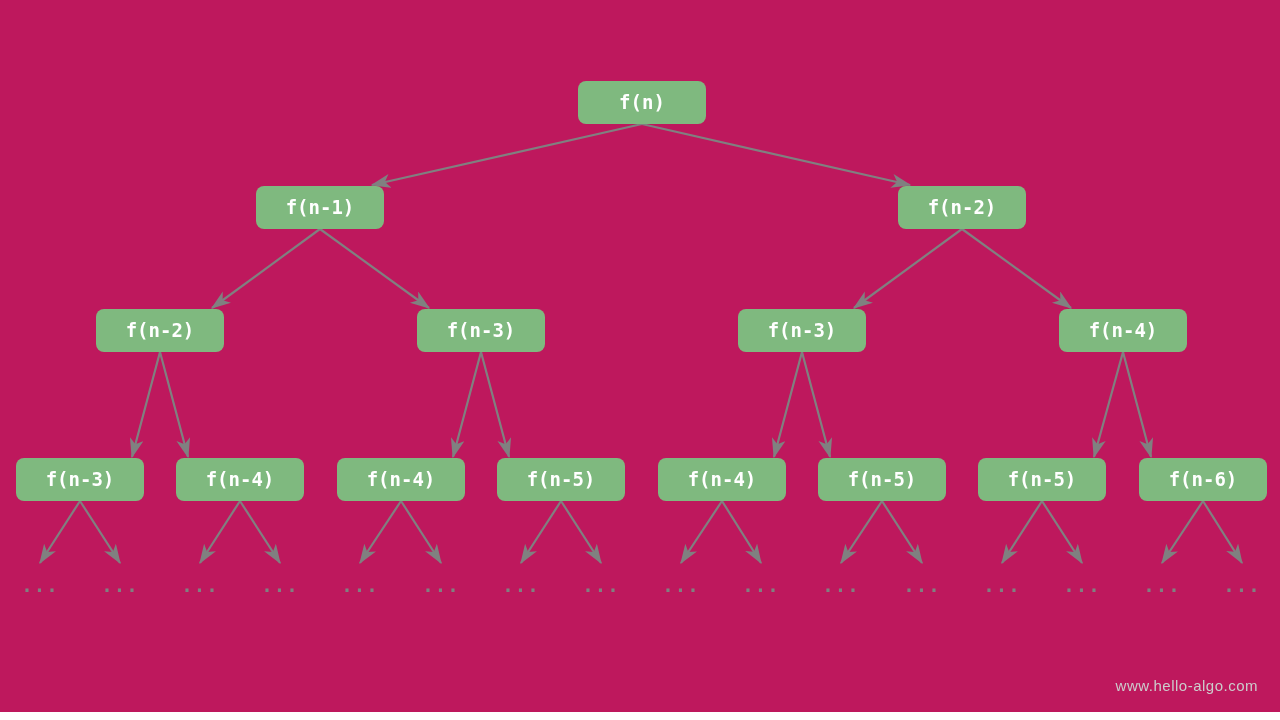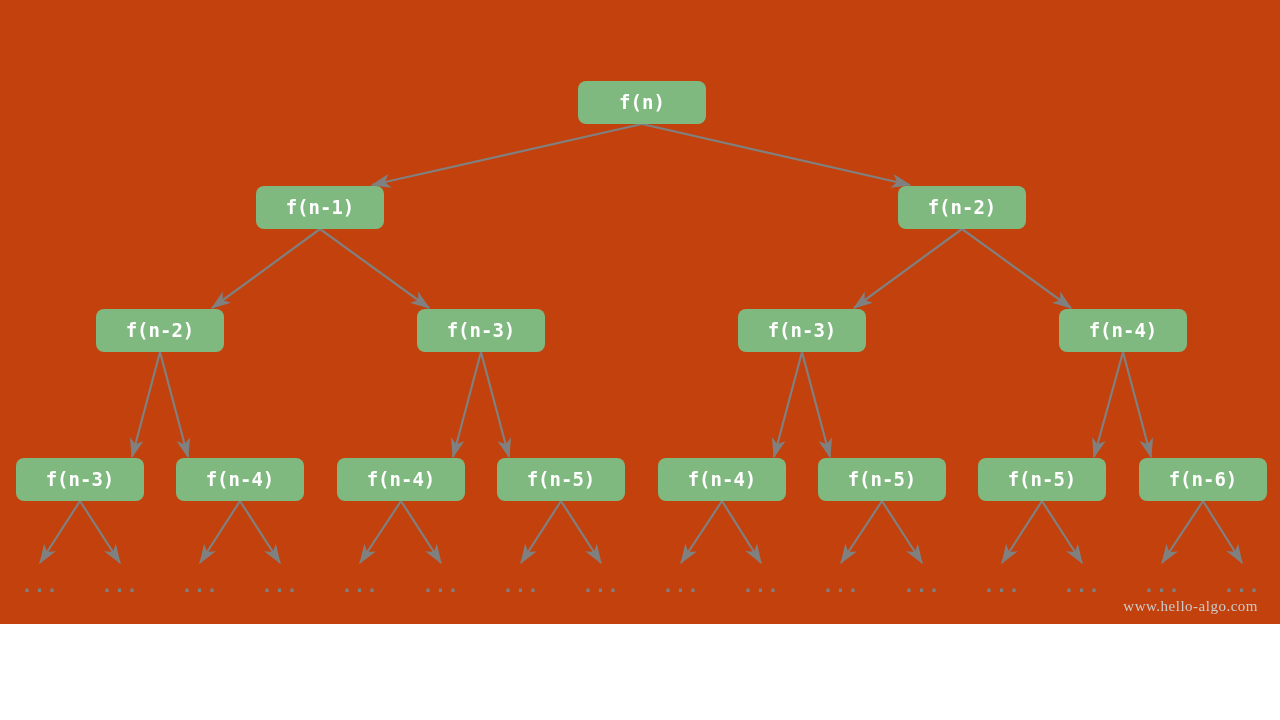--- a/index.html
+++ b/index.html
@@ -9,22 +9,22 @@
   }
   body {
     width: 1280px;
     height: 720px;
     overflow: hidden;
     font-family: "DejaVu Sans Mono", monospace;
   }
   #canvas {
     position: relative;
     width: 1280px;
-    height: 624px;
-    background: #c2410c;
+    height: 712px;
+    background: #be185d;
   }
   svg.diagram {
     position: absolute;
     top: 0;
     left: 0;
     width: 1280px;
     height: 720px;
   }
   .node-rect {
     fill: #7fb97f;
@@ -47,23 +47,23 @@
     font-family: "DejaVu Sans Mono", monospace;
     font-size: 19px;
     font-weight: bold;
     text-anchor: middle;
     dominant-baseline: middle;
     letter-spacing: 1px;
   }
   .watermark {
     position: absolute;
     right: 22px;
-    bottom: 9px;
+    bottom: 18px;
     color: #cccccc;
-    font-family: Liberation Serif, serif;
+    font-family: Liberation Sans, sans-serif;
     font-size: 15px;
     letter-spacing: 0.5px;
     user-select: none;
   }
 </style>
 </head>
 <body>
 
 <div id="canvas">
   <svg class="diagram" viewBox="0 0 1280 720">

